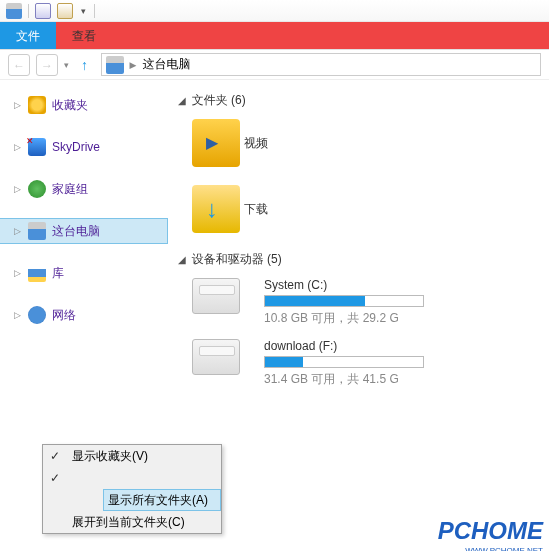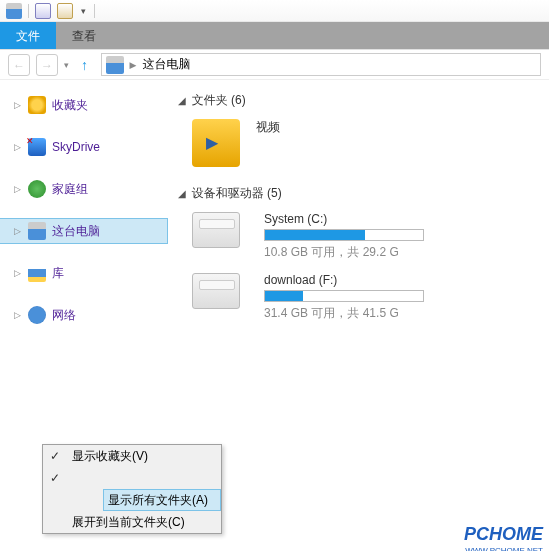--- a/index.html
+++ b/index.html
@@ -3,21 +3,21 @@
 <meta charset="utf-8">
 <style>
   * { margin: 0; padding: 0; box-sizing: border-box; font-family: "Microsoft YaHei", "Segoe UI", sans-serif; font-size: 12px; }
   body { width: 549px; height: 551px; background: #fff; position: relative; overflow: hidden; }
 
   .titlebar { height: 22px; background: linear-gradient(#fff, #f7f7f7); border-bottom: 1px solid #e8e8e8; display: flex; align-items: center; padding-left: 6px; gap: 6px; }
   .tb-icon { width: 16px; height: 16px; display: inline-block; }
   .tb-sep { width: 1px; height: 14px; background: #ccc; }
   .tb-drop { color: #555; font-size: 9px; padding: 0 2px; }
 
-  .ribbon { height: 28px; background: #a3a3a3; display: flex; border-bottom: 1px solid #e0e0e0; }
+  .ribbon { height: 28px; background: #ef4444; display: flex; border-bottom: 1px solid #e0e0e0; }
   .tab { padding: 6px 16px; cursor: default; color: #333; }
   .tab.active { background: #1e98e4; color: #fff; }
 
   .addrbar { height: 30px; display: flex; align-items: center; padding: 3px 8px; gap: 6px; border-bottom: 1px solid #eee; }
   .nav-btn { width: 22px; height: 22px; border-radius: 3px; border: 1px solid #ccc; background: #fff; color: #888; text-align: center; line-height: 18px; }
   .nav-btn.disabled { color: #ccc; }
   .history-drop { color: #888; font-size: 9px; }
   .nav-up { width: 20px; height: 20px; color: #1e98e4; text-align: center; line-height: 20px; font-size: 14px; }
   .addr-box { flex: 1; height: 23px; border: 1px solid #ccc; display: flex; align-items: center; gap: 6px; padding: 0 4px; }
   .addr-crumb { display: flex; align-items: center; gap: 6px; }
@@ -27,41 +27,41 @@
   .sidebar { width: 168px; padding-top: 12px; border-right: none; }
   .sb-item { display: flex; align-items: center; height: 26px; padding-left: 14px; gap: 6px; cursor: default; margin-bottom: 16px; }
   .sb-item.sel { background: #cde8f6; border: 1px solid #7cc3e8; border-left: none; }
   .sb-arrow { color: #888; font-size: 9px; width: 8px; }
   .sb-icon { width: 18px; height: 18px; display: inline-block; }
   .sb-label { color: #4c1d95; }
 
   .content { flex: 1; padding: 12px 0 0 10px; }
   .section-head { display: flex; align-items: center; gap: 6px; color: #333; margin-bottom: 10px; }
   .sec-arrow { color: #555; font-size: 10px; }
-  .big-item { display: flex; align-items: flex-start; gap: 16px; margin: 4px 0 18px 14px; }
+  .big-item { display: flex; align-items: center; gap: 4px; margin: 4px 0 18px 14px; }
   .big-icon { width: 48px; height: 48px; }
   .big-label { color: #333; }
 
   .drive { display: flex; gap: 24px; margin: 6px 0 12px 14px; }
   .drive-icon { width: 48px; height: 36px; background: linear-gradient(#f5f5f5,#ddd); border: 1px solid #bbb; border-radius: 3px; position: relative; }
   .drive-icon::after { content:""; position:absolute; width: 34px; height: 8px; background: #f8f8f8; border: 1px solid #ccc; border-radius: 2px; top: 6px; left: 6px;}
   .drive-info { flex: 1; }
   .drive-name { color: #333; margin-bottom: 3px; }
   .drive-bar { width: 160px; height: 12px; border: 1px solid #bbb; background: #fff; margin-bottom: 3px; }
   .drive-fill { height: 100%; background: #1e98e4; }
   .drive-stat { color: #888; font-size: 12px; }
 
   
   .ctx { position: absolute; left: 42px; top: 444px; border: 1px solid #a0a0a0; background: #f0f0f0; width: 180px; box-shadow: 2px 2px 4px rgba(0,0,0,0.2); }
   .ctx-row { display: flex; align-items: center; height: 22px; }
   .ctx-check { width: 24px; text-align: center; color: #333; }
   .ctx-label { flex: 1; padding-left: 4px; cursor: default; border: 1px solid transparent; line-height: 20px; }
   .ctx-row.hl .ctx-label { background: #cde8f6; border: 1px solid #7cc3e8; margin-left: 36px; }
 
-  .watermark { position:absolute; right:6px; bottom:6px; font-weight:bold; font-style:italic; color:#1e5fbf; font-size:18px; text-shadow:1px 1px 0 #fff; }
+  .watermark { position:absolute; right:6px; bottom:6px; font-weight:bold; font-style:italic; color:#1e5fbf; font-size:24px; text-shadow:1px 1px 0 #fff; }
   .watermark-sub { position:absolute; right:6px; bottom:-4px; font-size:8px; color:#1e5fbf; }
 
   
   .i-star { background: radial-gradient(circle,#ffd24c 40%, #e6a400 70%); border-radius:3px; }
   .i-sky { background: linear-gradient(#4da6ff,#1e5fbf); border-radius:3px; position:relative;}
   .i-sky::after{content:"✕";color:#d00;position:absolute;font-size:9px;top:-2px;left:-2px;}
   .i-home { background: radial-gradient(#5fbf5f,#2e8f2e); border-radius:50%; }
   .i-pc { background: linear-gradient(#ccc 40%,#4a90d9 40%); border-radius:2px; }
   .i-lib { background: linear-gradient(#fff 30%,#4a90d9 30%,#4a90d9 70%, #ffd24c 70%); border-radius:2px; }
   .i-net { background: radial-gradient(circle,#4a90d9 60%,#2e5fa3); border-radius:50%; }
@@ -139,20 +139,24 @@
   <div class="content">
 
     <div class="section-head">
       <span class="sec-arrow">◢</span>
       <span>文件夹 (6)</span>
     </div>
     <div class="big-item">
       <span class="big-icon i-folder-vid"></span>
       <span class="big-label">视频</span>
     </div>
+    <div class="big-item">
+      <span class="big-icon i-folder-dl"></span>
+      <span class="big-label">下载</span>
+    </div>
 
     <div class="section-head">
       <span class="sec-arrow">◢</span>
       <span>设备和驱动器 (5)</span>
     </div>
 
     <div class="drive">
       <div class="drive-icon"></div>
       <div class="drive-info">
         <div class="drive-name">System (C:)</div>

